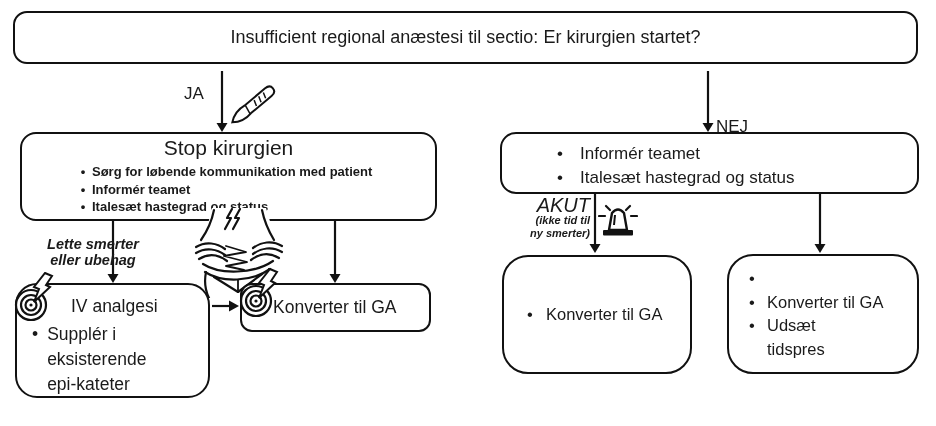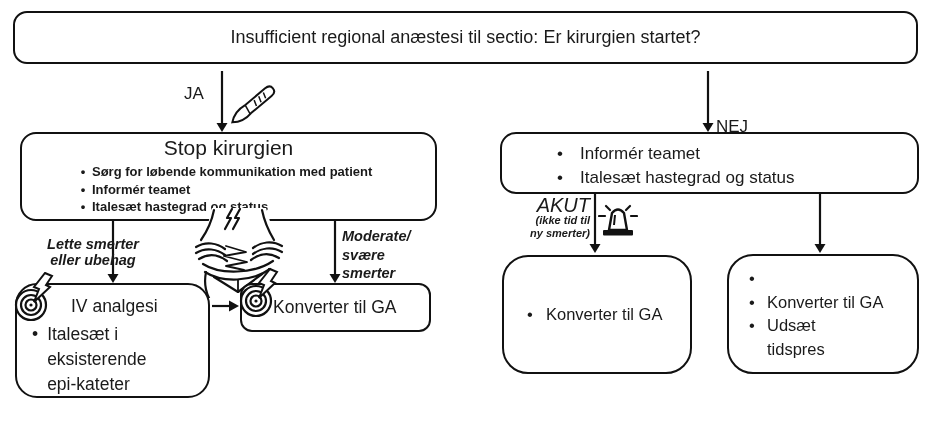--- a/index.html
+++ b/index.html
@@ -146,31 +146,26 @@
       <path d="M52,74 L52,86" stroke-width="1.8"></path>
       <path d="M20,66 C18,76 19,84 23,92"></path>
       <path d="M83,63 C86,74 84,84 80,92"></path>
     </g>
   </svg>
 
   <div class="mild-label ital">
     <div>Lette smerter</div>
     <div>eller ubehag</div>
   </div>
-  <div class="moderate-label ital">
-    <div>Moderate/</div>
-    <div>svære smerter</div>
-    <div>eller ubehag</div>
-  </div>
 
   <div class="box iv-box">
     <span class="iv-title">IV analgesi</span>
     <div class="iv-row">
       <span>•</span>
-      <span class="txt">Italesæt i eksisterende epi-kateter</span>
+      <span class="txt">Supplér i eksisterende epi-kateter</span>
     </div>
   </div>
   <svg class="iconsvg" style="left:14px;top:272px" width="46" height="52" viewBox="0 0 46 52">
     <circle cx="17" cy="33" r="15" fill="#fff" stroke="#111" stroke-width="2.2"></circle>
     <circle cx="17" cy="33" r="10" fill="none" stroke="#111" stroke-width="2.2"></circle>
     <circle cx="17" cy="33" r="5.5" fill="none" stroke="#111" stroke-width="2.2"></circle>
     <circle cx="17" cy="33" r="1.6" fill="#111"></circle>
     <path d="M31,1 L38,4 L32,13 L36,15 L20,30 L25,17 L20,15 Z" fill="#fff" stroke="#111" stroke-width="2"></path>
   </svg>
 

